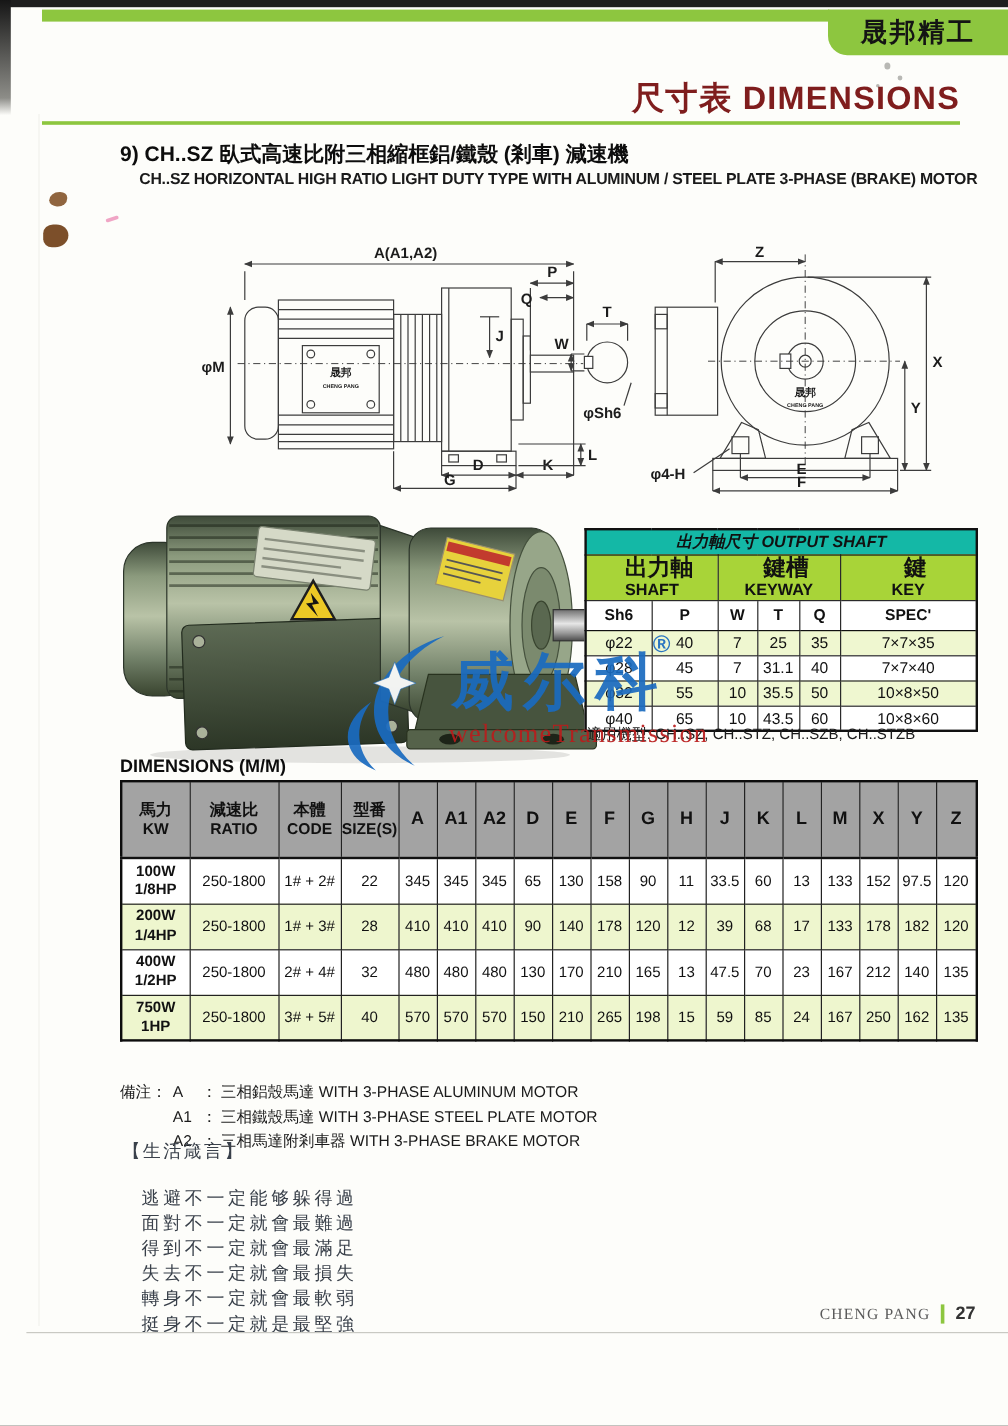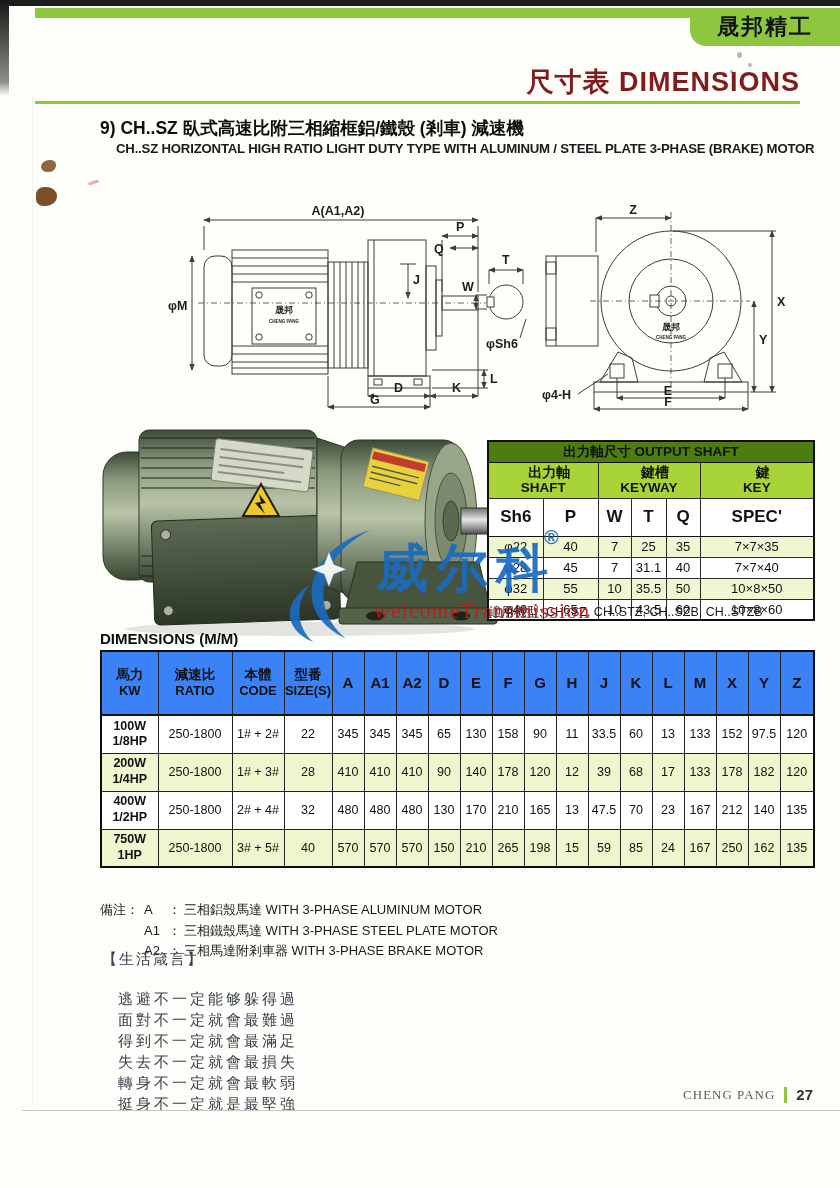--- a/index.html
+++ b/index.html
@@ -41,34 +41,34 @@
   
   .watermark{position:absolute;left:248px;top:518px;width:370px;height:130px;z-index:3;pointer-events:none;}
   .wm-zh{position:absolute;left:128px;top:16px;font-size:52px;font-weight:bold;color:#1a6bc0;letter-spacing:8px;opacity:.92;}
   .wm-reg{position:absolute;left:296px;top:8px;font-size:20px;font-weight:bold;color:#1a6bc0;opacity:.92;}
   .wm-en{position:absolute;left:126px;top:80px;font-family:"Liberation Serif",serif;font-size:22px;color:#b91c1c;letter-spacing:1px;opacity:.92;}
 
   
   table{border-collapse:collapse;table-layout:fixed;background:#fff;}
   .shaft{position:absolute;left:487px;top:440px;width:326px;z-index:2;border:2px solid #111;font-size:13px;}
   .shaft th,.shaft td{border:1px solid #2a2a2a;text-align:center;padding:0;vertical-align:middle;}
-  .shaft .title th{background:#4d7c0f;height:21px;font-size:13.5px;border-bottom:1.5px solid #111;}
+  .shaft .title th{background:#14b8a6;height:21px;font-size:13.5px;border-bottom:1.5px solid #111;font-style:italic;}
   .shaft .grp th{background:#a8d438;height:36px;line-height:1.15;}
-  .shaft .grp .zh{display:block;font-size:14px;padding-left:12px;}
+  .shaft .grp .zh{display:block;font-size:19px;padding-left:12px;}
   .shaft .grp .en{display:block;font-size:13.5px;}
-  .shaft .cols th{height:38px;font-size:17px;border-bottom:1.5px solid #111;}
+  .shaft .cols th{height:25px;font-size:13px;border-bottom:1.5px solid #111;}
   .shaft tbody td{height:21px;border-top:1.5px solid #222;}
   .shaft tr.tint{background:#eff7d0;}
   .models{position:absolute;left:489px;top:604px;font-size:12.5px;color:#1a1a1a;z-index:2;}
 
   
   .dims-caption{position:absolute;left:100px;top:630px;font-size:15px;font-weight:bold;color:#0d0d0d;}
   .dims{position:absolute;left:100px;top:650px;width:713px;border:2.5px solid #0d0d0d;font-size:12.5px;}
   .dims th,.dims td{border:1px solid #222;text-align:center;padding:0;vertical-align:middle;}
-  .dims thead th{background:#3b82f6;height:64px;line-height:1.2;border-bottom:2px solid #111;}
+  .dims thead th{background:#a3a3a3;height:64px;line-height:1.2;border-bottom:2px solid #111;}
   .dims thead .zh{display:block;font-size:13.5px;}
   .dims thead .en{display:block;font-size:13px;}
   .dims thead .letter{font-size:15px;}
   .dims tbody td{height:38px;border-top:1.5px solid #222;}
   .dims tr.tint{background:#eef6ce;}
   .dims .power span{display:block;font-weight:bold;line-height:1.25;}
 
   
   .notes{position:absolute;left:100px;top:902px;font-size:13px;color:#1a1a1a;line-height:1.2;}
   .note-line{display:flex;margin-bottom:5px;}

